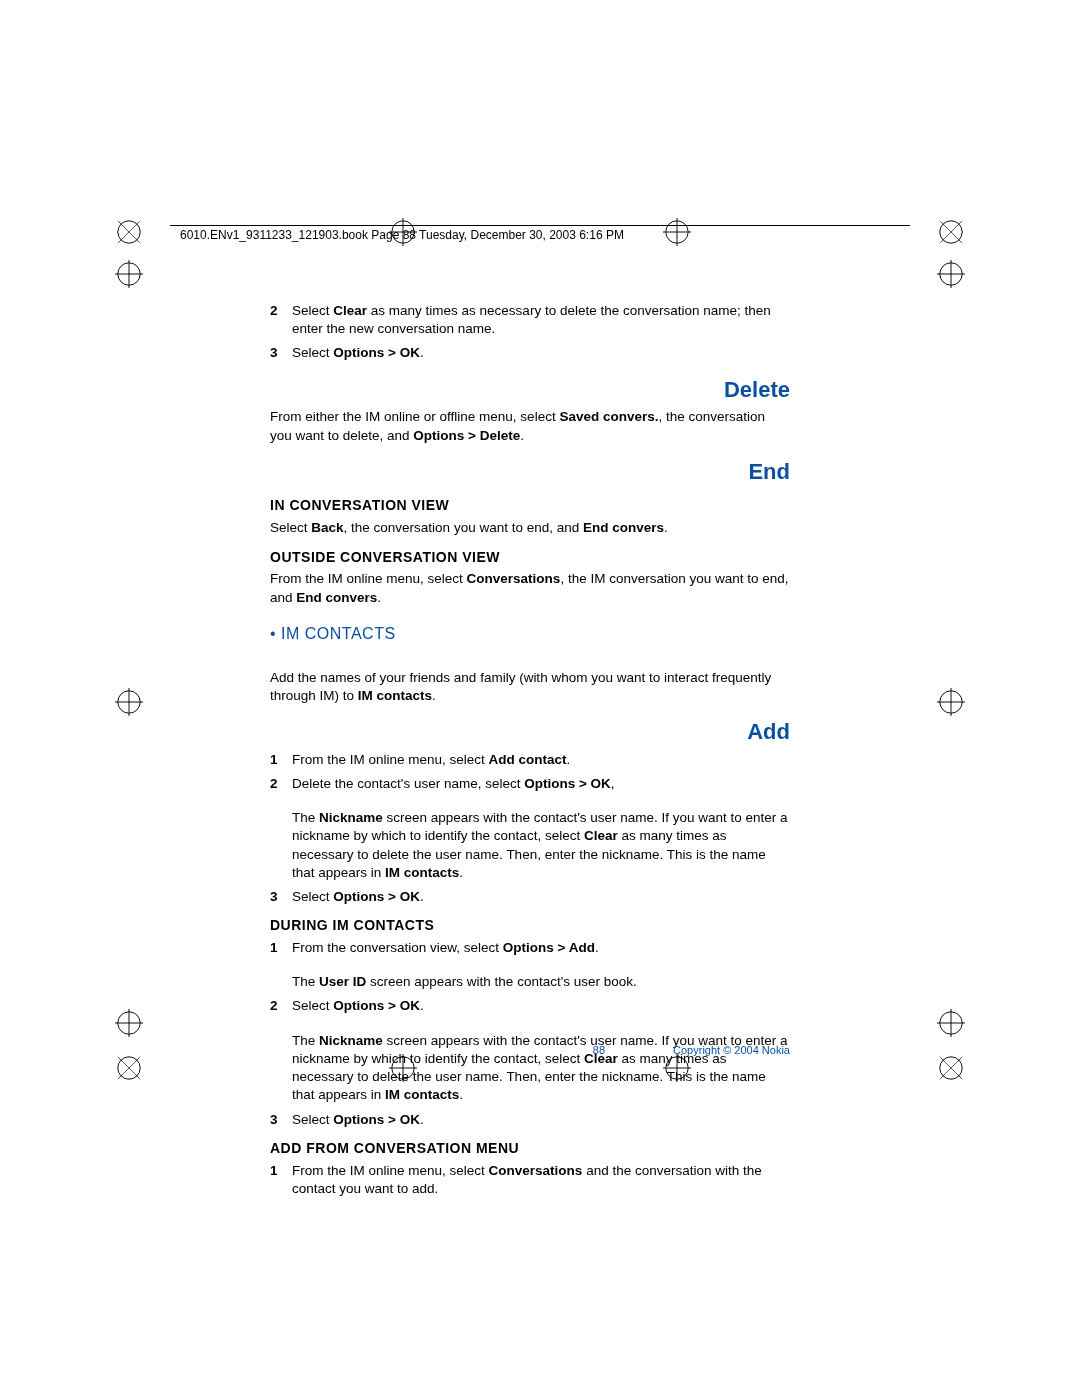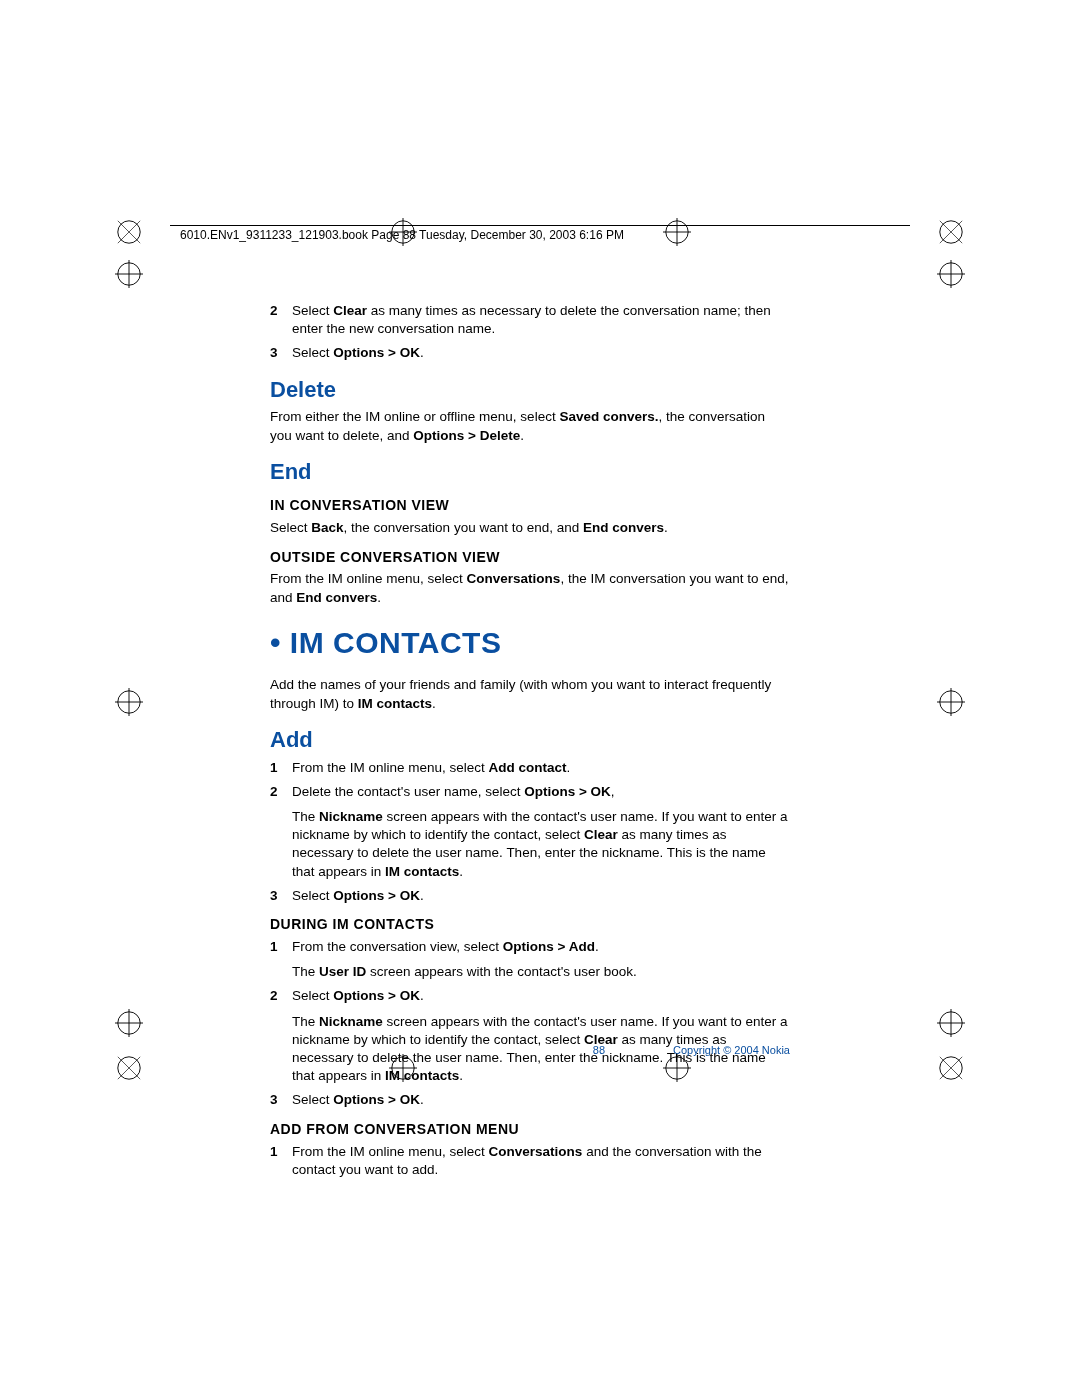--- a/index.html
+++ b/index.html
@@ -36,27 +36,28 @@
     top: 228px;
     left: 180px;
     font-size: 12px;
     color: #000;
   }
   .blue-h2 {
     color: #0a4fa0;
     font-size: 22px;
     font-weight: bold;
     margin: 12px 0 4px 0;
+    text-align: right;
   }
   .blue-bullet-h1 {
     color: #0a4fa0;
-    font-size: 30px;
-    font-weight: bold;
+    font-size: 16px;
+    font-weight: normal;
     letter-spacing: 0.5px;
-    margin: 16px 0 13px 0;
+    margin: 16px 0 24px 0;
   }
   .sub-head {
     font-weight: bold;
     font-size: 14px;
     letter-spacing: 0.5px;
     margin: 10px 0 4px 0;
   }
   .para {
     margin: 2px 0 6px 0;
   }
@@ -71,21 +72,21 @@
   }
   ol.numlist > li > .num {
     width: 22px;
     font-weight: bold;
     flex-shrink: 0;
   }
   ol.numlist > li > .txt {
     flex: 1;
   }
   .sub-para {
-    margin-top: 7px;
+    margin-top: 16px;
   }
   .footer {
     position: absolute;
     bottom: 230px;
     left: 270px;
     width: 520px;
     display: flex;
     justify-content: flex-end;
     font-size: 11px;
     color: #0a4fa0;

